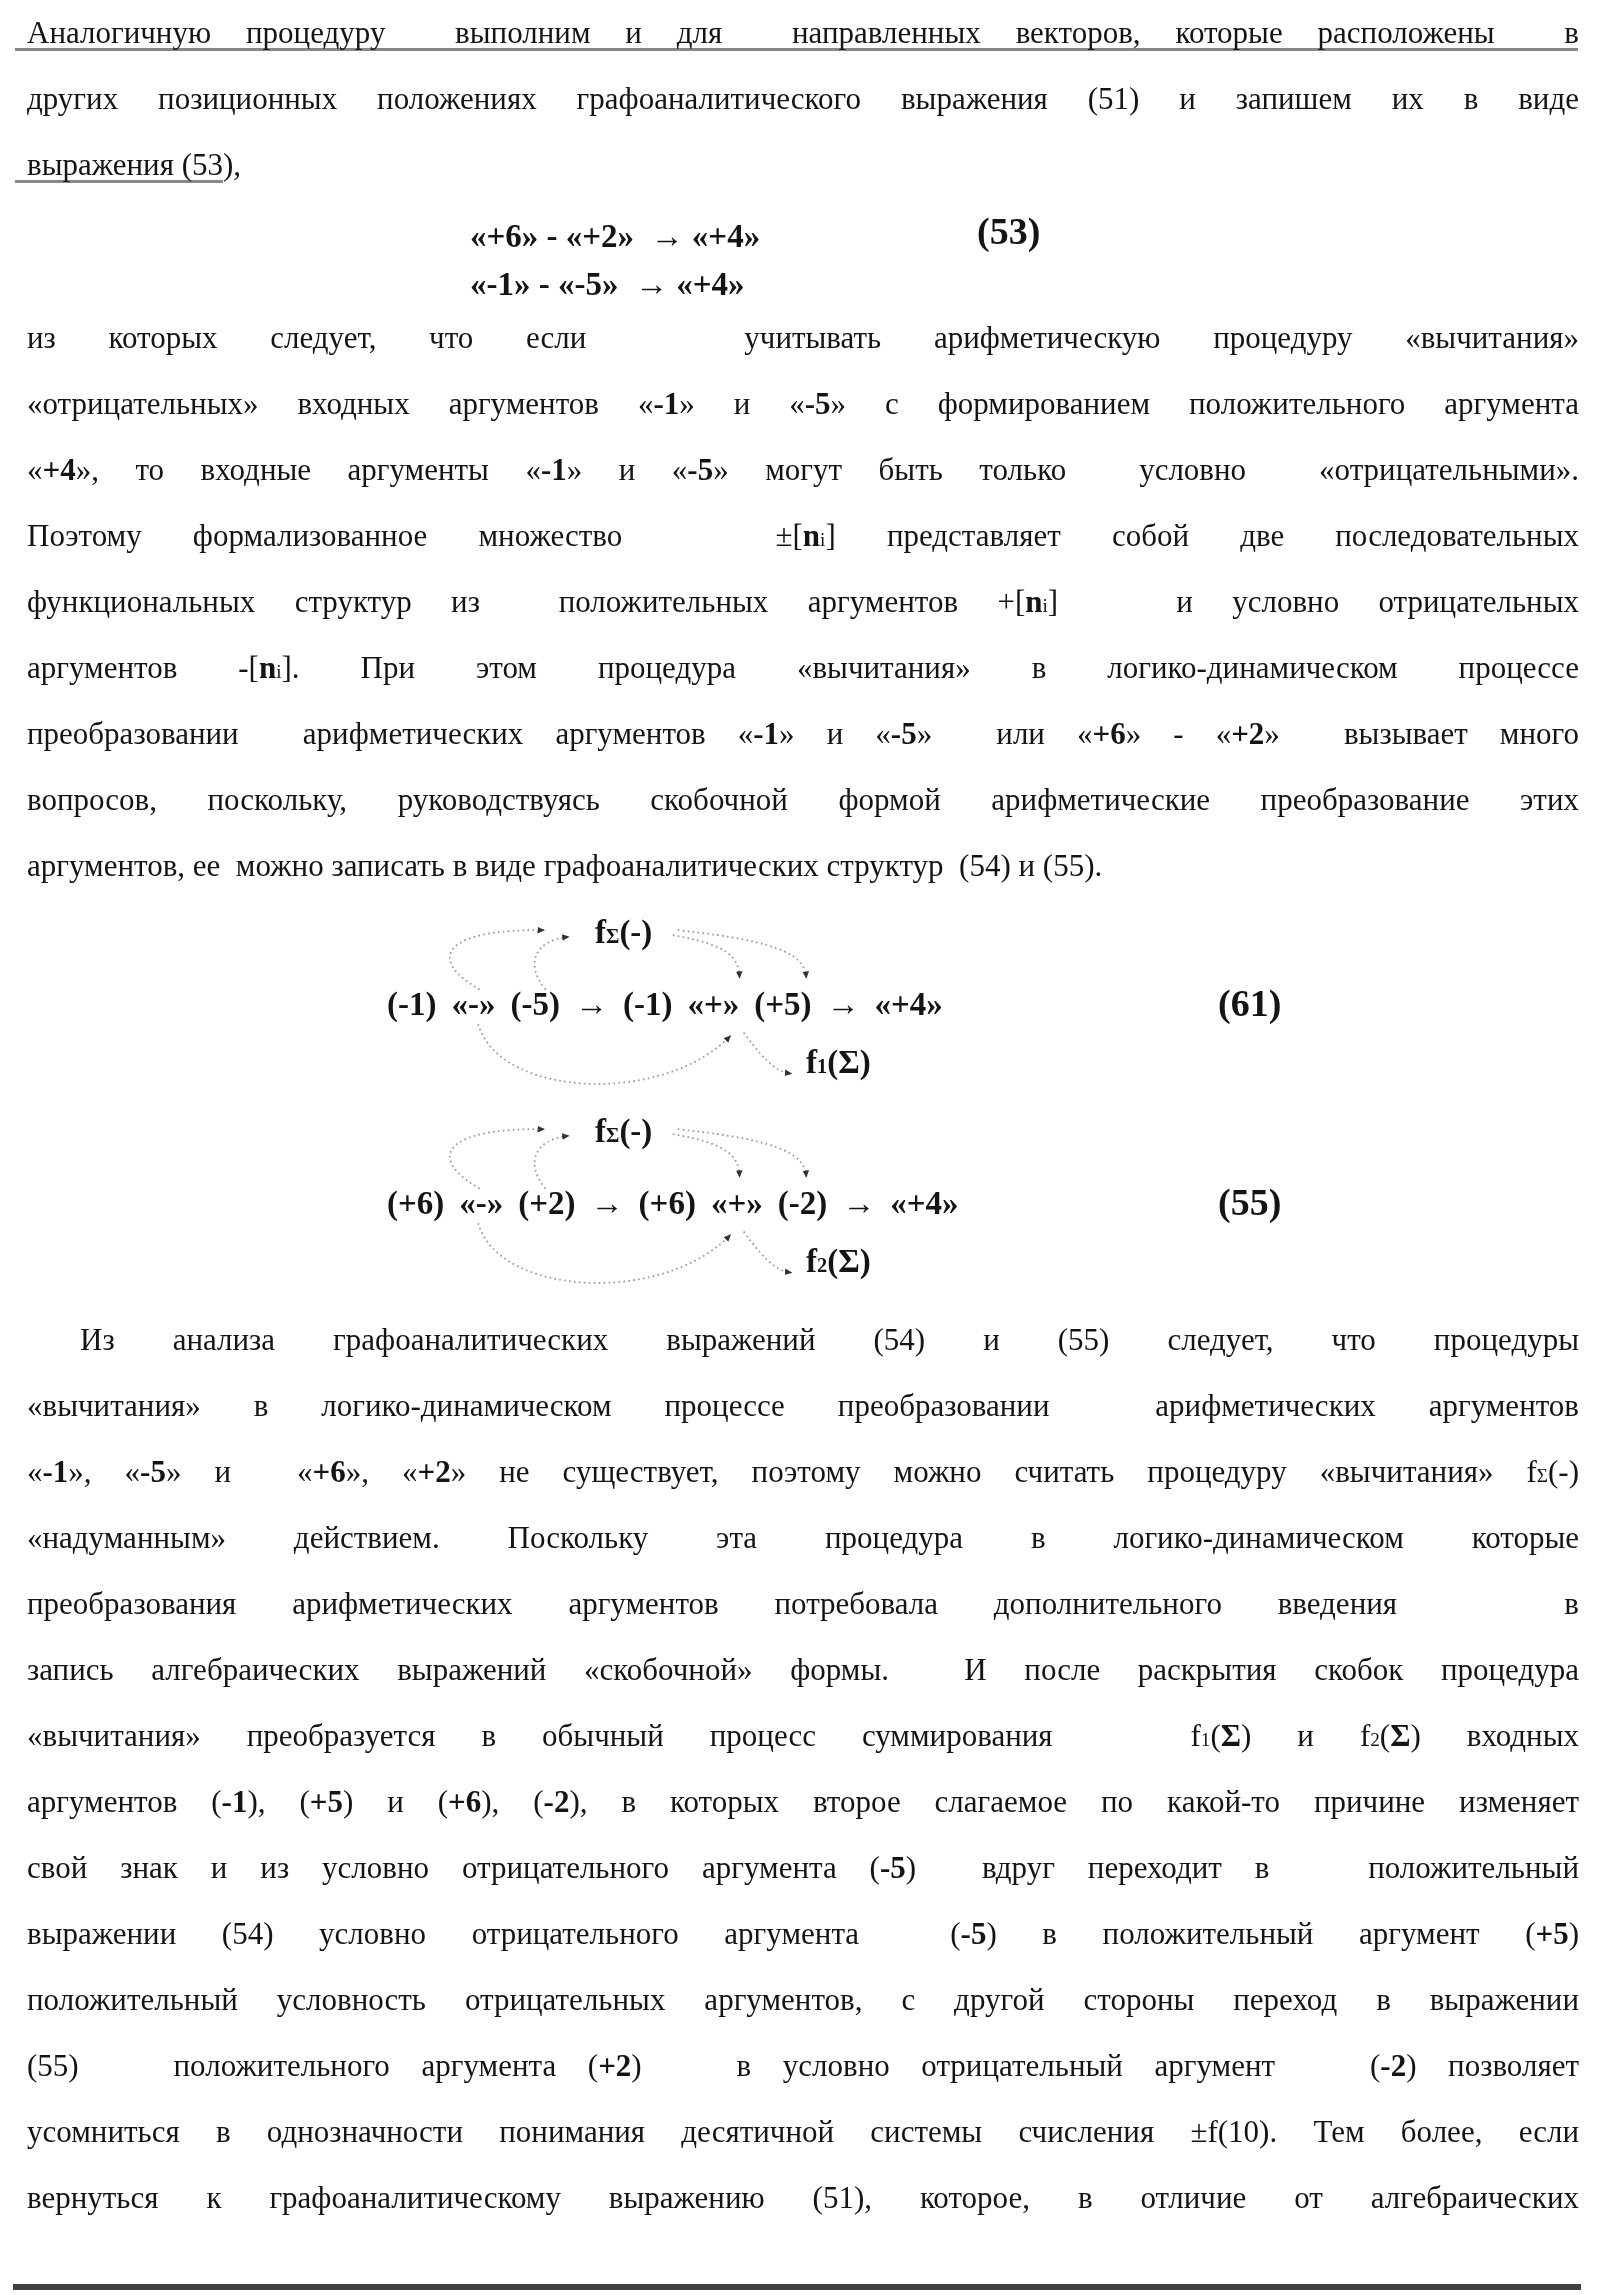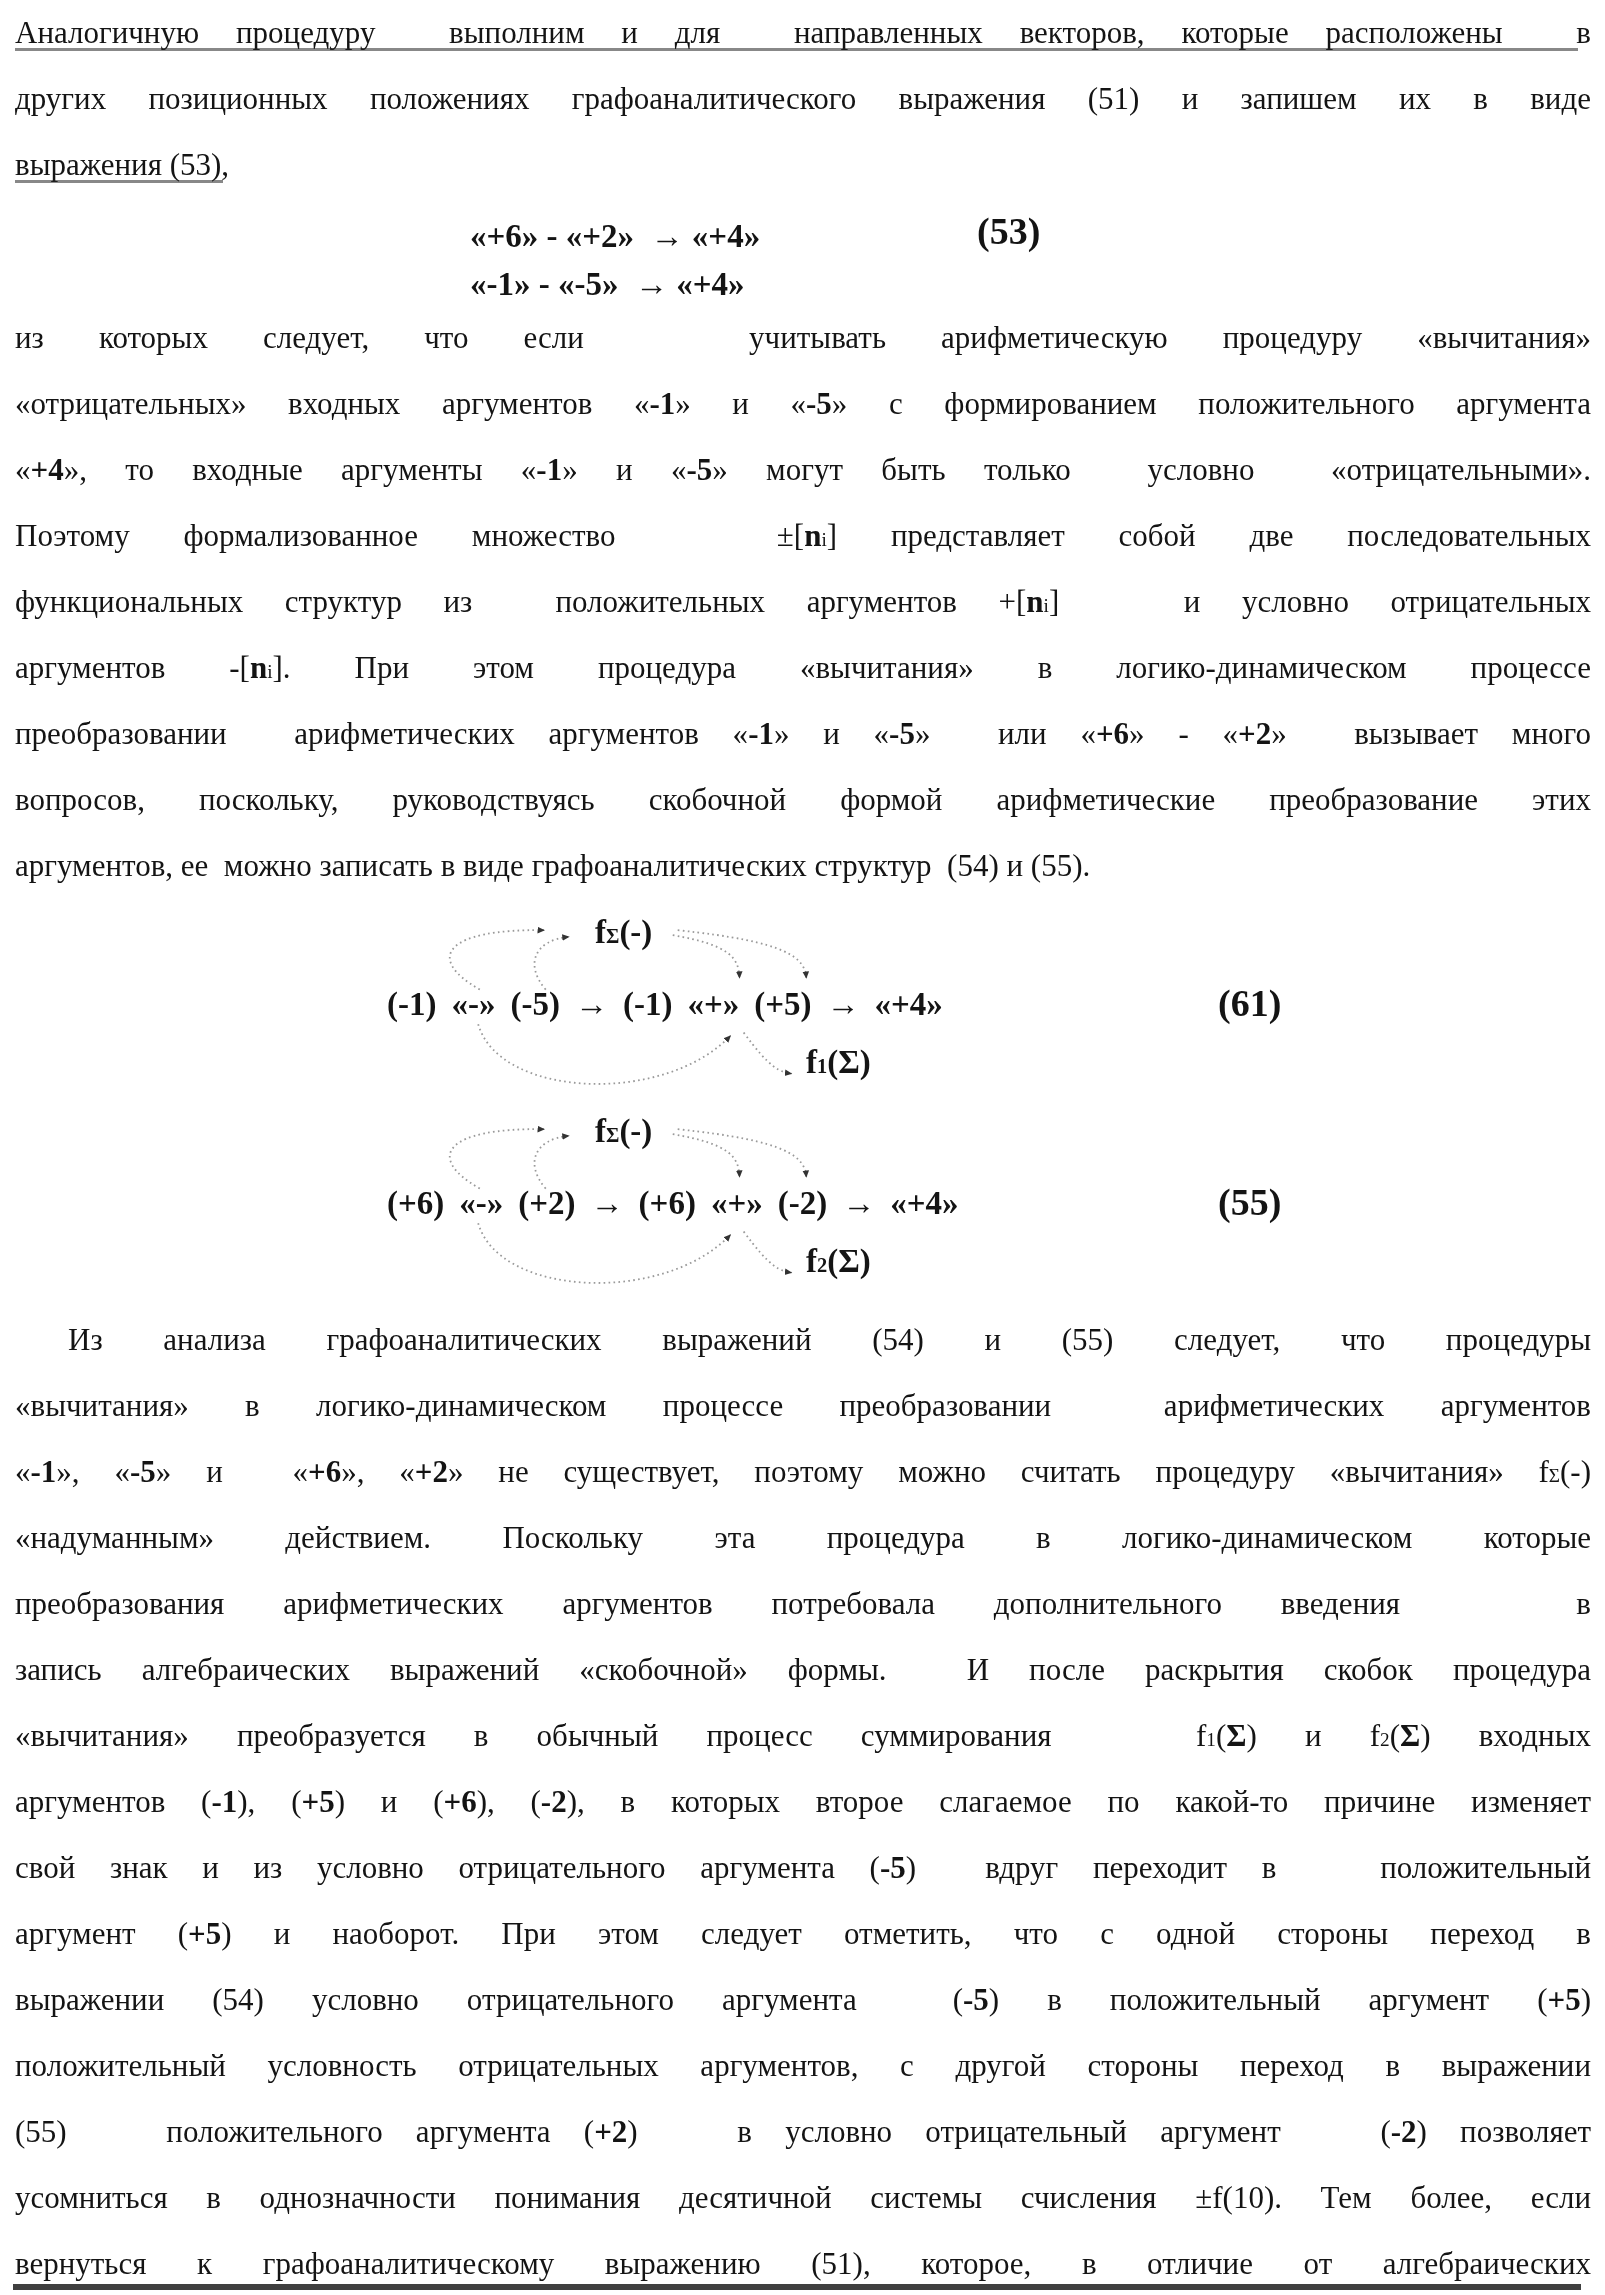--- a/index.html
+++ b/index.html
@@ -5,21 +5,21 @@
   html,body{margin:0;padding:0;}
   body{
     width:1606px;height:2295px;
     background:#ffffff;color:#141414;
     font-family:"Liberation Serif","DejaVu Serif",serif;
     overflow:hidden;position:relative;
   }
   .page{position:absolute;inset:0;}
   section,.abs{position:absolute;left:0;right:0;}
   .line{
-    padding:0 15px;
+    padding:0 27px;
     font-size:31px;line-height:66px;
     white-space:nowrap;letter-spacing:0;
     color:#141414;
   }
   .just{text-align:justify;text-align-last:justify;}
   .indent{text-indent:53px;}
   .line b{font-weight:700;}
   sub{font-size:62%;vertical-align:-18%;line-height:0;}
   
   #f53{position:absolute;top:204px;left:470px;margin-top:8px;}
@@ -145,21 +145,20 @@
   <section style="top:1307px;">
     <div class="line just indent">Из анализа графоаналитических выражений (54) и (55) следует, что процедуры</div>
     <div class="line just">«вычитания» в логико-динамическом процессе преобразовании&nbsp; арифметических аргументов</div>
     <div class="line just">«<b>-1</b>», «<b>-5</b>» и&nbsp; «<b>+6</b>», «<b>+2</b>» не существует, поэтому можно считать процедуру «вычитания» f<sub>Σ</sub>(-)</div>
     <div class="line just">«надуманным» действием. Поскольку эта процедура в логико-динамическом которые</div>
     <div class="line just">преобразования арифметических аргументов потребовала дополнительного введения&nbsp;&nbsp; в</div>
     <div class="line just">запись алгебраических выражений «скобочной» формы.&nbsp; И после раскрытия скобок процедура</div>
     <div class="line just">«вычитания» преобразуется в обычный процесс суммирования&nbsp;&nbsp; f<sub>1</sub>(<b>Σ</b>) и f<sub>2</sub>(<b>Σ</b>) входных</div>
     <div class="line just">аргументов (<b>-1</b>), (<b>+5</b>) и (<b>+6</b>), (<b>-2</b>), в которых второе слагаемое по какой-то причине изменяет</div>
     <div class="line just">свой знак и из условно отрицательного аргумента (<b>-5</b>)&nbsp; вдруг переходит в&nbsp;&nbsp; положительный</div>
-    <div class="line just">аргумент (<b>+5</b>) и наоборот. При этом следует отметить, что с одной стороны переход в</div>
     <div class="line just">выражении (54) условно отрицательного аргумента&nbsp; (<b>-5</b>) в положительный аргумент (<b>+5</b>)</div>
     <div class="line just">положительный условность отрицательных аргументов, с другой стороны переход в выражении</div>
     <div class="line just">(55)&nbsp;&nbsp; положительного аргумента (<b>+2</b>)&nbsp;&nbsp; в условно отрицательный аргумент&nbsp;&nbsp; (<b>-2</b>) позволяет</div>
     <div class="line just">усомниться в однозначности понимания десятичной системы счисления ±f(10). Тем более, если</div>
     <div class="line just">вернуться к графоаналитическому выражению (51), которое, в отличие от алгебраических</div>
   </section>
 
   <div class="artifact" id="art-top"></div>
   <div class="artifact" id="art-53"></div>
   <div class="artifact" id="art-bottom"></div>

